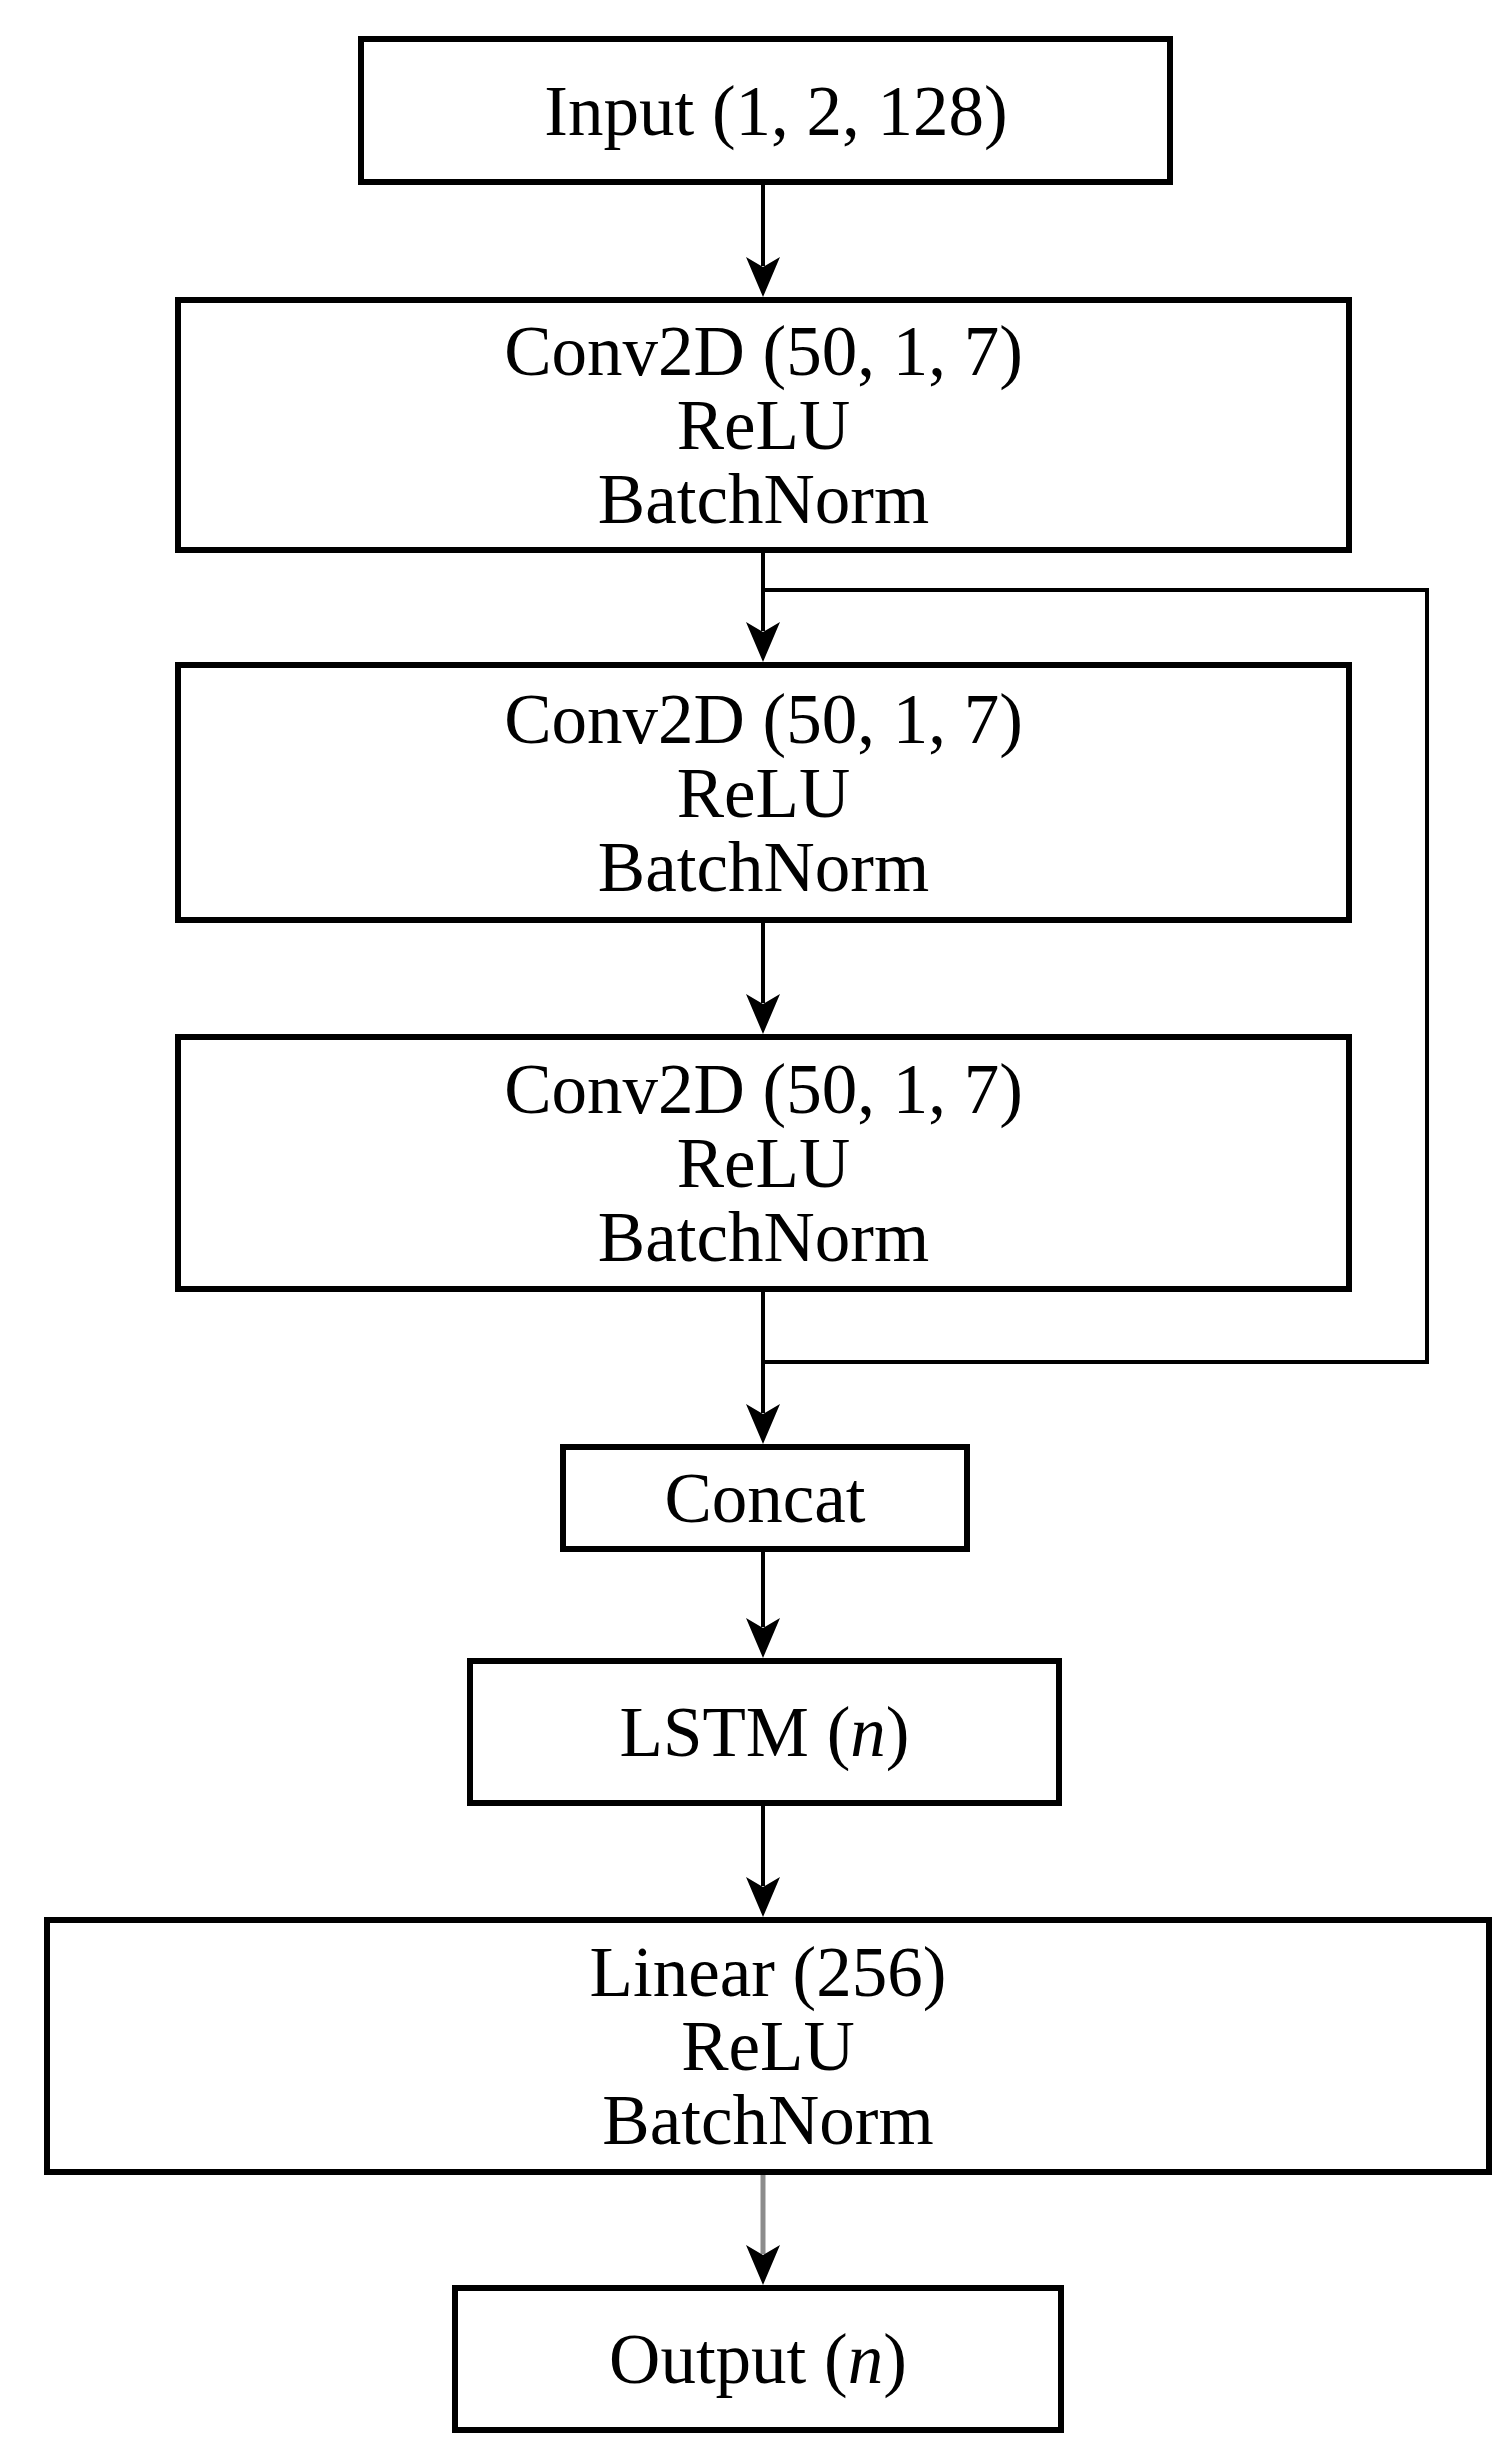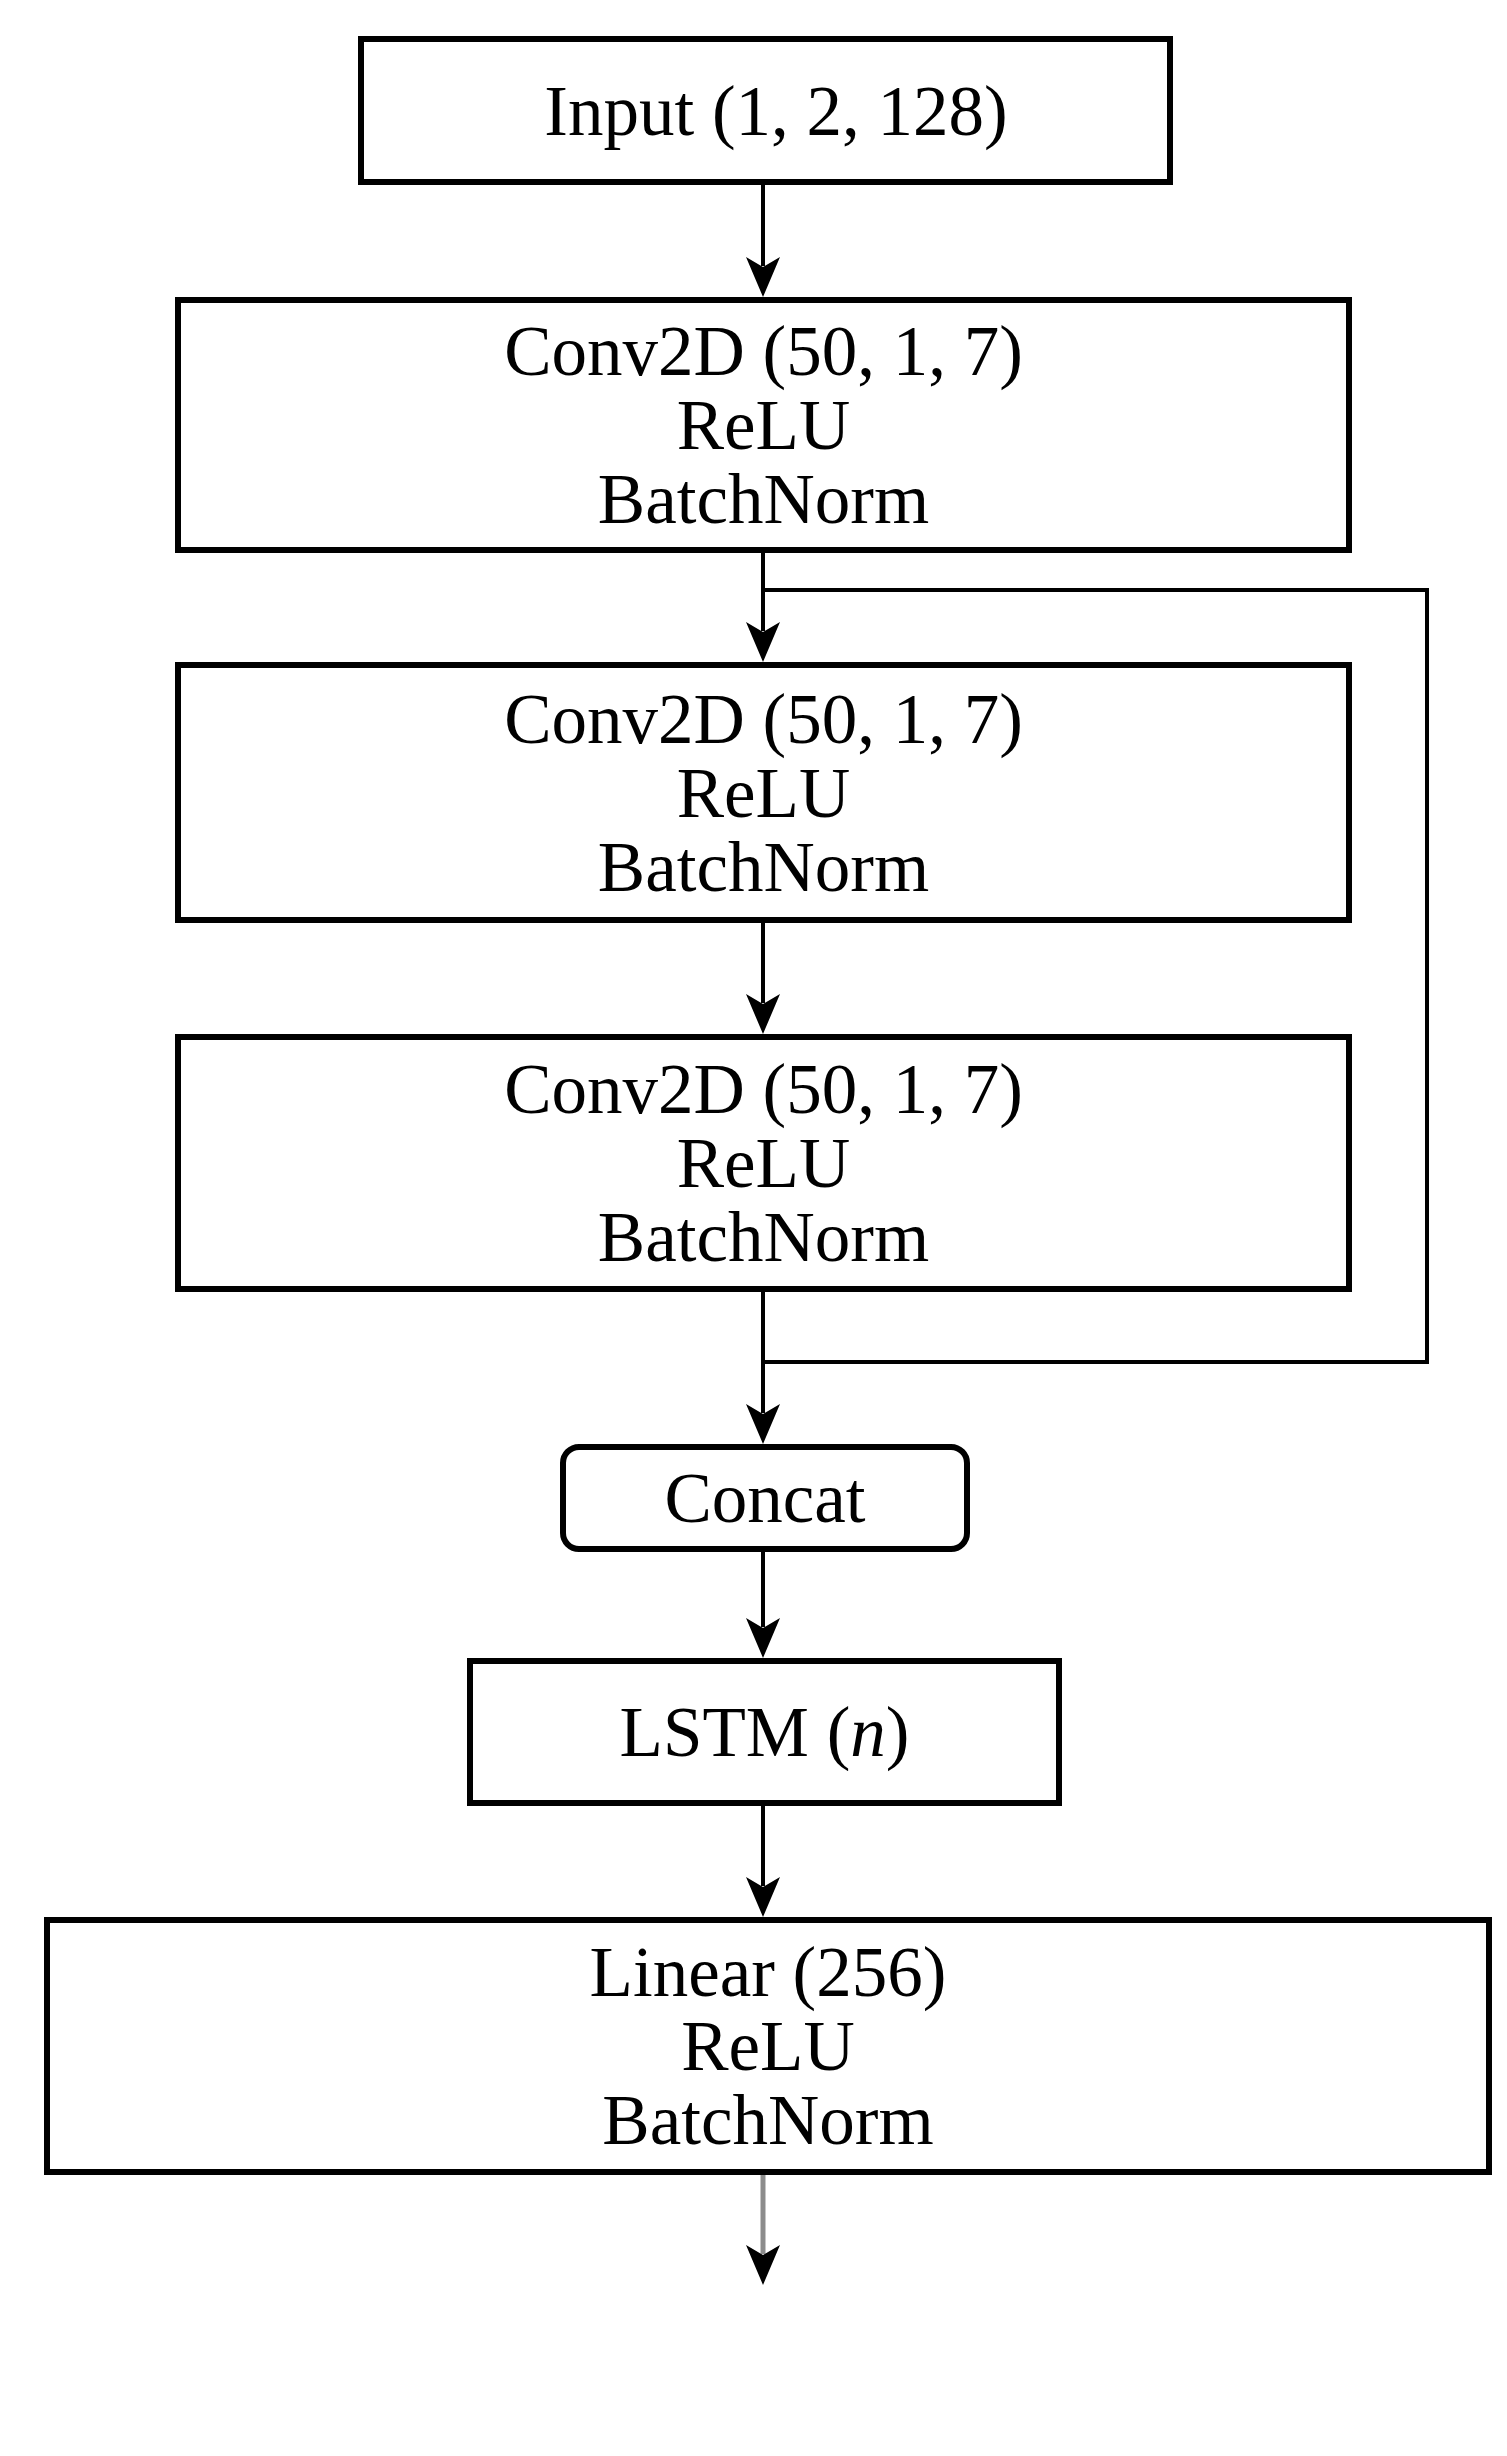--- a/index.html
+++ b/index.html
@@ -37,21 +37,21 @@
     z-index: 1;
   }
   .box .line { white-space: nowrap; }
   .var-italic { font-style: italic; }
 
   
   .node-input  { left: 358px;  top: 36px;   width: 815px;  height: 149px; padding-left: 21px; }
   .node-conv1  { left: 175px;  top: 297px;  width: 1177px; height: 256px; }
   .node-conv2  { left: 175px;  top: 662px;  width: 1177px; height: 261px; }
   .node-conv3  { left: 175px;  top: 1034px; width: 1177px; height: 258px; }
-  .node-concat { left: 560px;  top: 1444px; width: 410px;  height: 108px; border-radius: 19px; }
+  .node-concat { left: 560px;  top: 1444px; width: 410px;  height: 108px; }
   .node-lstm   { left: 467px;  top: 1658px; width: 595px;  height: 148px; }
   .node-linear { left: 44px;   top: 1917px; width: 1448px; height: 258px; }
   .node-output { left: 452px;  top: 2285px; width: 612px;  height: 148px; }
 </style>
 </head>
 <body>
 
 <div class="canvas">
 
   <svg class="connector-layer" width="1507" height="2456" viewBox="0 0 1507 2456">
@@ -109,14 +109,17 @@
   <div class="box node-lstm">
     <div class="line"><span>LSTM (</span><span class="var-italic">n</span><span>)</span></div>
   </div>
 
   <div class="box node-linear">
     <div class="line">Linear (256)</div>
     <div class="line">ReLU</div>
     <div class="line">BatchNorm</div>
   </div>
 
+  <div class="box node-output">
+    <div class="line"><span>Output (</span><span class="var-italic">n</span><span>)</span></div>
+  </div>
 
 </div>
 
 </body></html>

